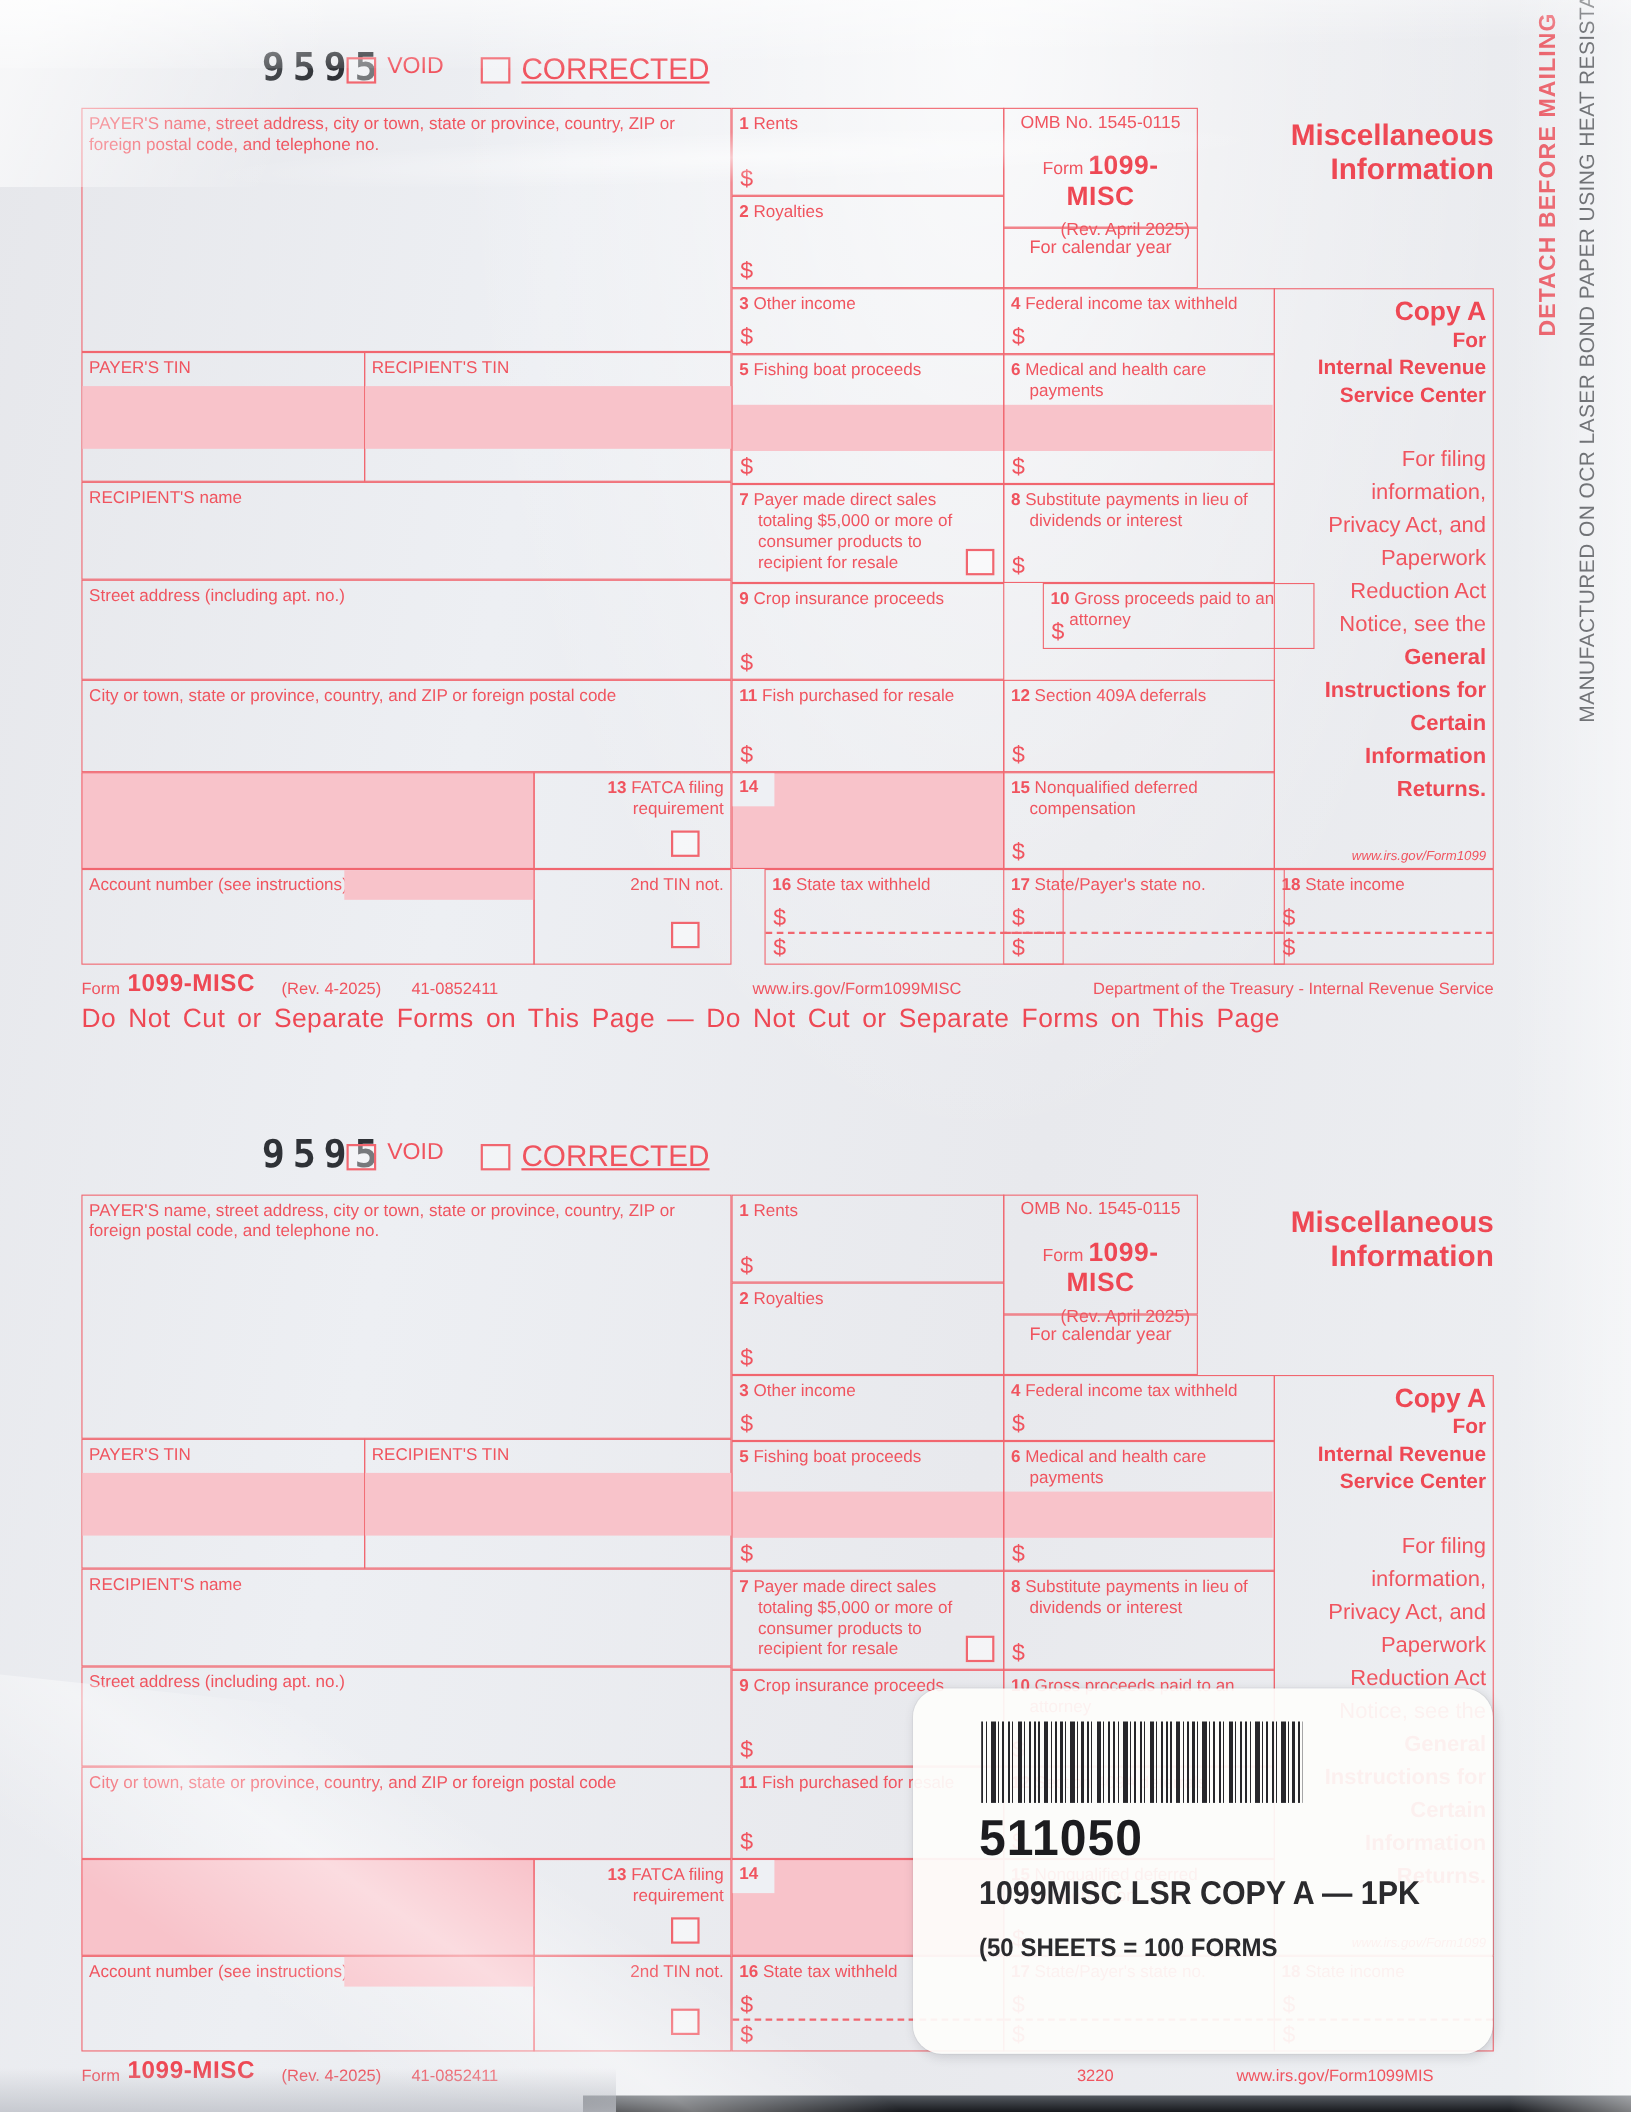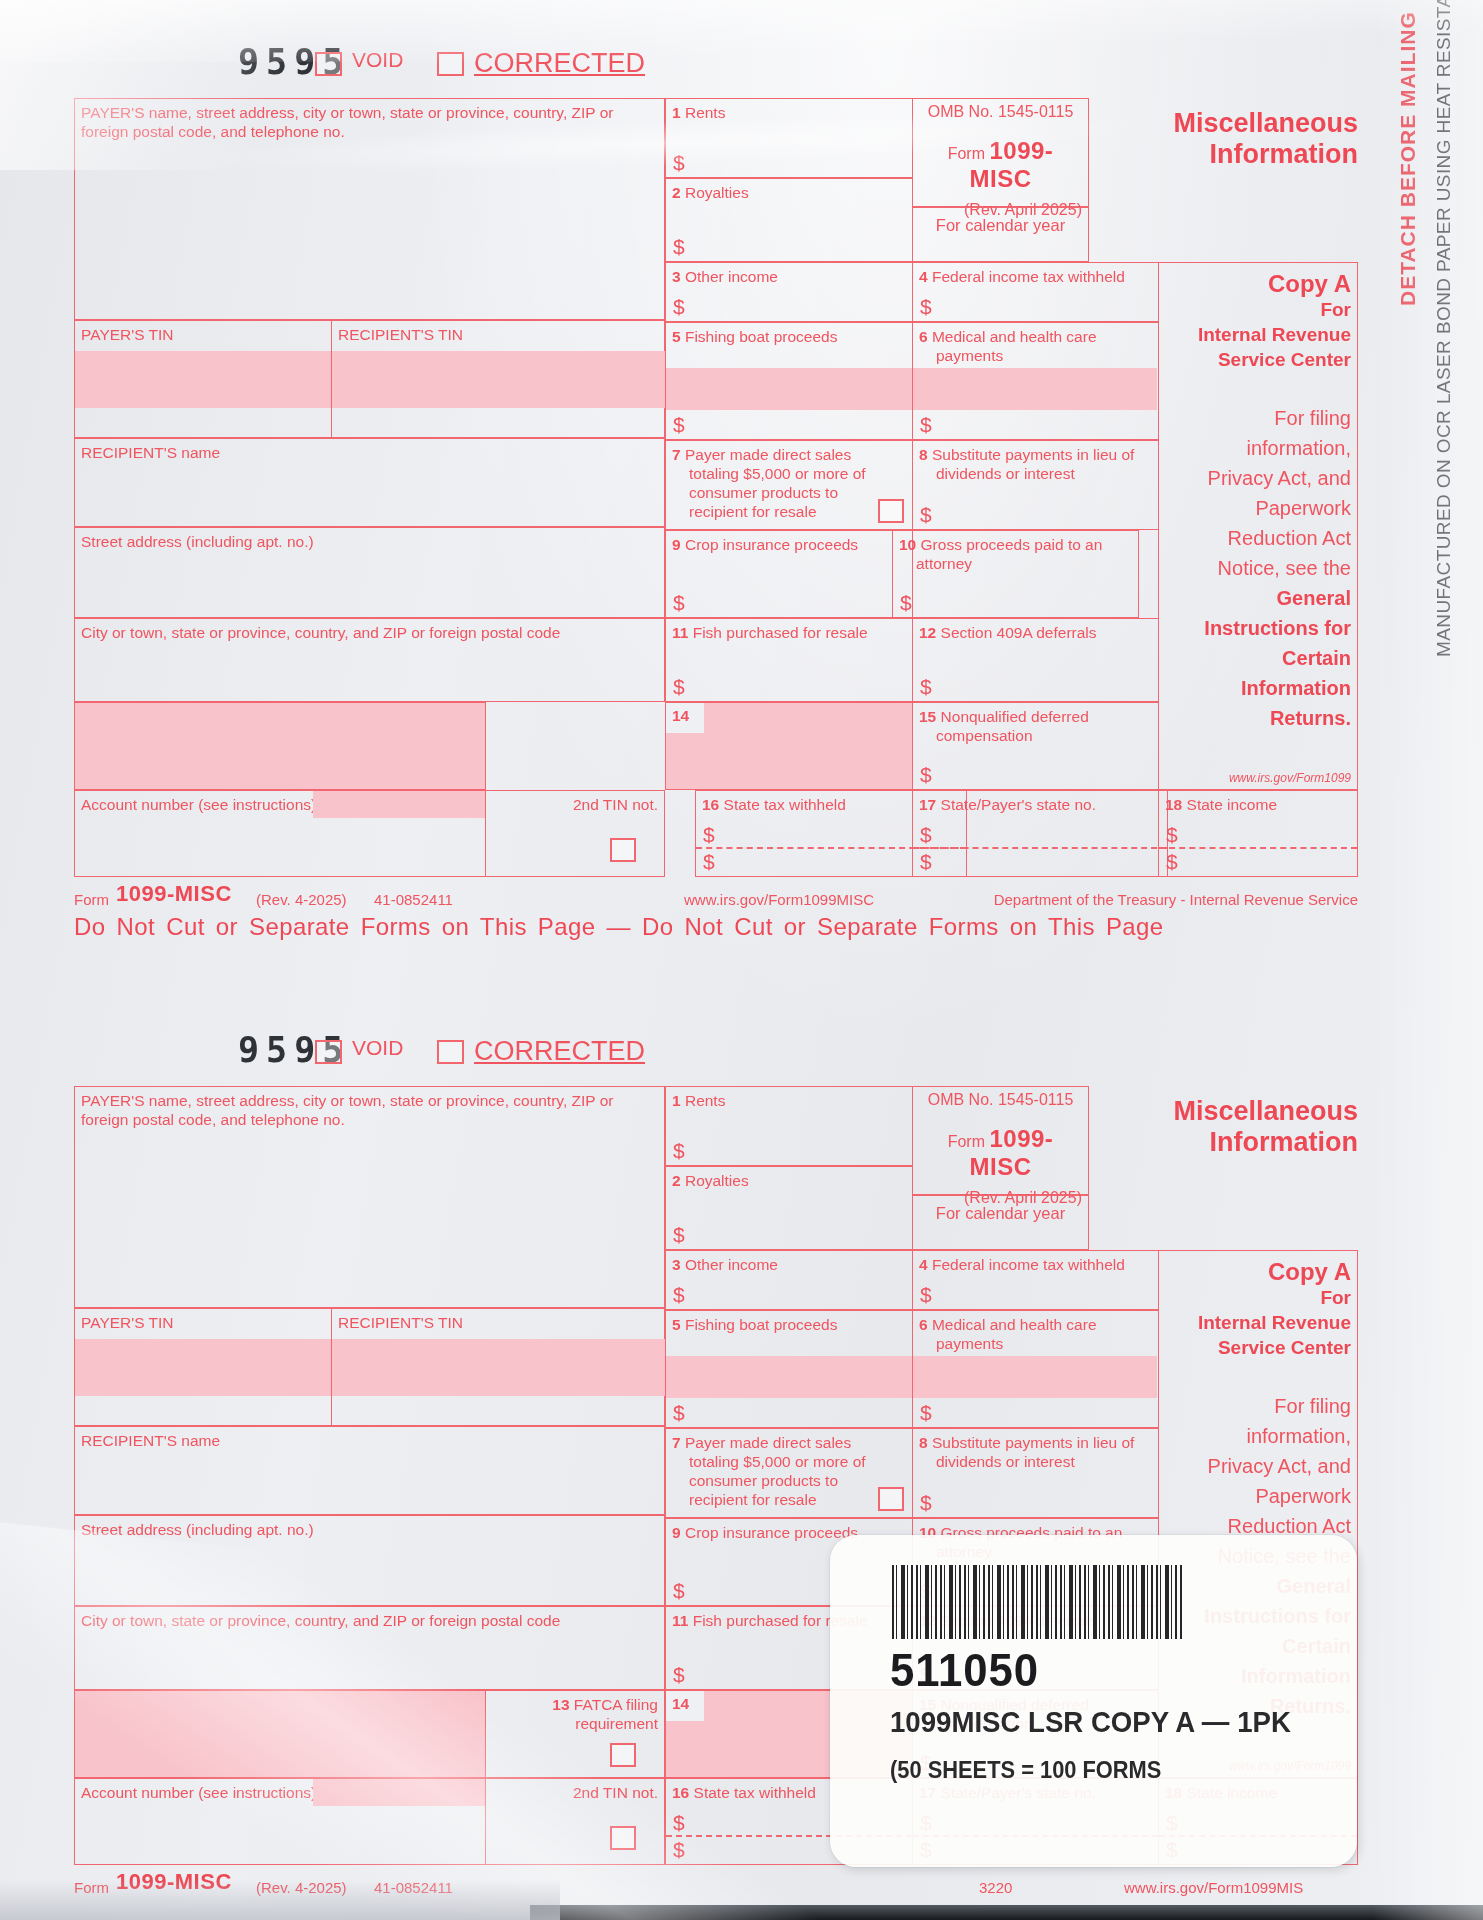--- a/index.html
+++ b/index.html
@@ -139,20 +139,24 @@
       <div class="cell" style="left:0;top:340px;width:591px;height:89px;">
         <span class="lbl" style="padding-left:0;text-indent:0;">RECIPIENT'S name</span>
       </div>
       <div class="cell" style="left:0;top:429px;width:591px;height:91px;">
         <span class="lbl" style="padding-left:0;text-indent:0;">Street address (including apt. no.)</span>
       </div>
       <div class="cell" style="left:0;top:520px;width:591px;height:84px;">
         <span class="lbl" style="padding-left:0;text-indent:0;">City or town, state or province, country, and ZIP or foreign postal code</span>
       </div>
       <div class="cell" style="left:0;top:604px;width:412px;height:88px;background:var(--pink);"></div>
+      <div class="cell" style="left:411px;top:604px;width:180px;height:88px;">
+        <span class="lbl" style="padding-left:0;text-indent:0;text-align:right;display:block;"><b>13</b> <span>FATCA filing requirement</span></span>
+        <div class="cbox" style="right:28px;bottom:10px;"></div>
+      </div>
       <div class="cell" style="left:0;top:692px;width:412px;height:87px;">
         <span class="lbl" style="padding-left:0;text-indent:0;">Account number (see instructions)</span>
         <div class="shade" style="left:238px;top:0;width:173px;height:27px;"></div>
       </div>
       <div class="cell" style="left:411px;top:692px;width:180px;height:87px;">
         <span class="lbl" style="padding-left:0;text-indent:0;text-align:right;display:block;">2nd TIN not.</span>
         <div class="cbox" style="right:28px;bottom:14px;"></div>
       </div>
 
       <div class="cell" style="left:591px;top:0;width:248px;height:80px;">
@@ -207,21 +211,21 @@
         <span class="dollar">$</span>
       </div>
       <div class="cell" style="left:838px;top:224px;width:247px;height:118px;">
         <span class="lbl" style="width:200px;"><b>6</b> <span>Medical and health care payments</span></span>
         <span class="dollar">$</span>
       </div>
       <div class="cell" style="left:838px;top:342px;width:247px;height:90px;">
         <span class="lbl" style="width:215px;"><b>8</b> <span>Substitute payments in lieu of dividends or interest</span></span>
         <span class="dollar">$</span>
       </div>
-      <div class="cell" style="left:818px;top:432px;width:247px;height:88px;">
+      <div class="cell" style="left:874px;top:432px;width:247px;height:60px;">
         <span class="lbl" style="width:210px;"><b>10</b> <span>Gross proceeds paid to an attorney</span></span>
         <span class="dollar">$</span>
       </div>
       <div class="cell" style="left:838px;top:520px;width:247px;height:84px;">
         <span class="lbl"><b>12</b> <span>Section 409A deferrals</span></span>
         <span class="dollar">$</span>
       </div>
       <div class="cell" style="left:838px;top:604px;width:247px;height:88px;">
         <span class="lbl" style="width:190px;"><b>15</b> <span>Nonqualified deferred compensation</span></span>
         <span class="dollar">$</span>

